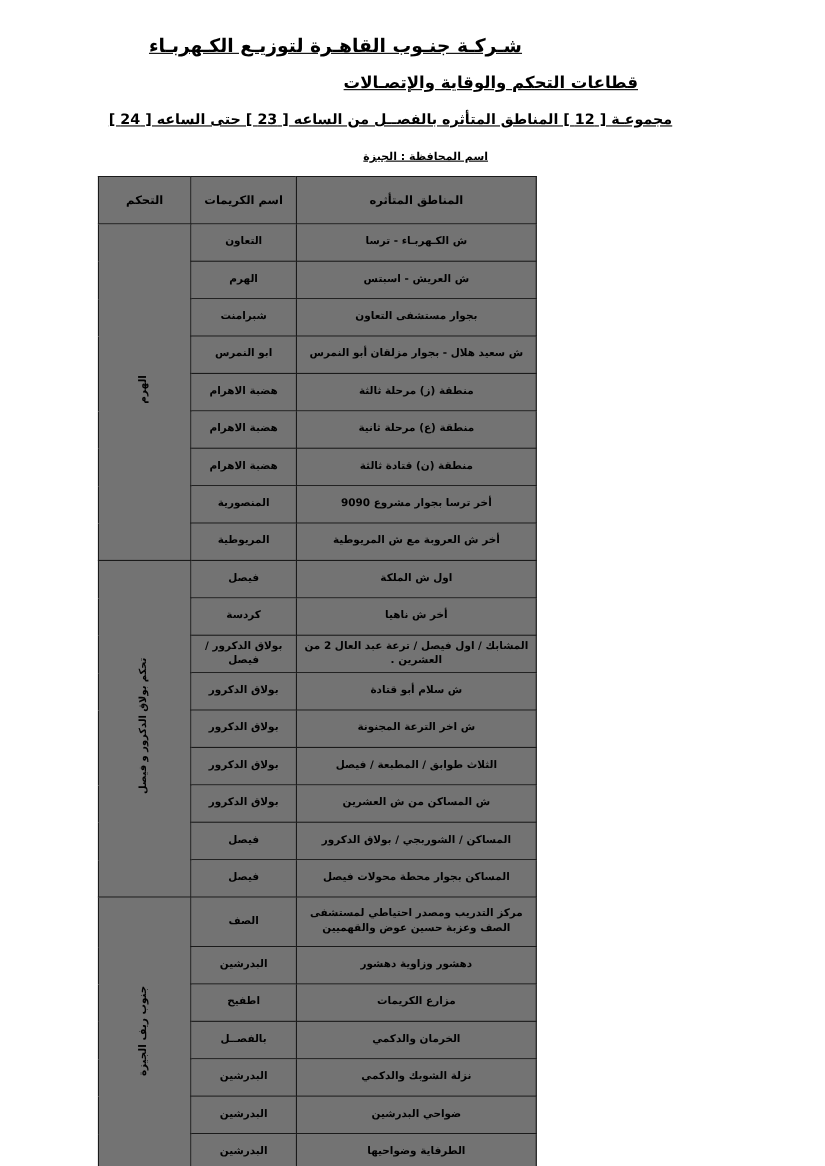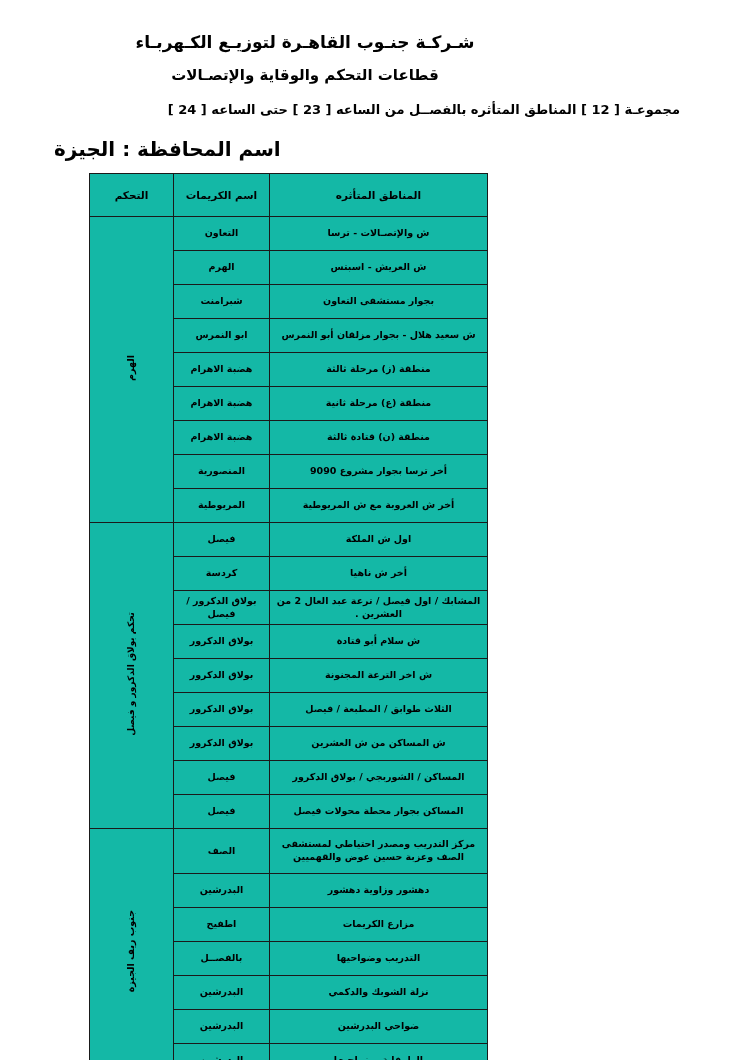--- a/index.html
+++ b/index.html
@@ -19,48 +19,49 @@
     width: 750px;
     height: 1060px;
     position: relative;
     box-sizing: border-box;
     padding: 0;
   }
   .header-block {
     text-align: left;
     padding: 0 30px 0 30px;
     direction: rtl;
+    text-decoration: underline;
   }
   .title-1 {
     font-size: 17px;
     font-weight: bold;
     letter-spacing: 0.5px;
     margin-top: 32px;
     text-align: center;
     padding-right: 140px;
   }
   .title-2 {
     font-size: 15px;
     font-weight: bold;
     margin-top: 14px;
-    text-align: center;
+    text-align: right;
     padding-right: 140px;
   }
   .title-3 {
     font-size: 13px;
     font-weight: bold;
     margin-top: 18px;
-    text-align: right;
+    text-align: center;
     padding-right: 40px;
   }
   .gov-line {
-    font-size: 20px;
+    font-size: 10px;
     font-weight: bold;
     margin-top: 20px;
-    text-align: left;
+    text-align: center;
     padding-left: 24px;
     direction: rtl;
   }
   .table-wrap {
     margin: 12px auto 0 auto;
     width: 398px;
     position: relative;
     margin-right: 262px;
   }
   table.main {
@@ -70,21 +71,21 @@
     direction: rtl;
   }
   table.main td, table.main th {
     border: 1px solid #1a1a1a;
     font-size: 9.5px;
     text-align: center;
     vertical-align: middle;
     padding: 2px 3px;
     line-height: 1.35;
     font-weight: bold;
-    background: #14b8a6;
+    background: #737373;
   }
   table.main thead th {
     height: 38px;
     font-size: 10.5px;
   }
   col.c-areas { width: 218px; }
   col.c-zone  { width: 96px; }
   col.c-ctrl  { width: 84px; }
 
   td.area-cell { height: 29px; }
@@ -129,21 +130,21 @@
       <thead>
         <tr>
           <th>المناطق المتأثره</th>
           <th>اسم الكريمات</th>
           <th>التحكم</th>
         </tr>
       </thead>
       <tbody>
 
         <tr>
-          <td class="area-cell">ش والإتصـالات - ترسا</td>
+          <td class="area-cell">ش الكـهربـاء - ترسا</td>
           <td class="zone-cell">التعاون</td>
           <td class="ctrl-cell" rowspan="9"><span class="vtext">الهرم</span></td>
         </tr>
         <tr>
           <td class="area-cell">ش العريش - اسبتس</td>
           <td class="zone-cell">الهرم</td>
         </tr>
         <tr>
           <td class="area-cell">بجوار مستشفى التعاون</td>
           <td class="zone-cell">شبرامنت</td>
@@ -218,21 +219,21 @@
         </tr>
         <tr>
           <td class="area-cell">دهشور وزاوية دهشور</td>
           <td class="zone-cell">البدرشين</td>
         </tr>
         <tr>
           <td class="area-cell">مزارع الكريمات</td>
           <td class="zone-cell">اطفيح</td>
         </tr>
         <tr>
-          <td class="area-cell">التدريب وضواحيها</td>
+          <td class="area-cell">الخرمان والدكمي</td>
           <td class="zone-cell">بالفصــل</td>
         </tr>
         <tr>
           <td class="area-cell">نزلة الشوبك والدكمي</td>
           <td class="zone-cell">البدرشين</td>
         </tr>
         <tr>
           <td class="area-cell">ضواحي البدرشين</td>
           <td class="zone-cell">البدرشين</td>
         </tr>

